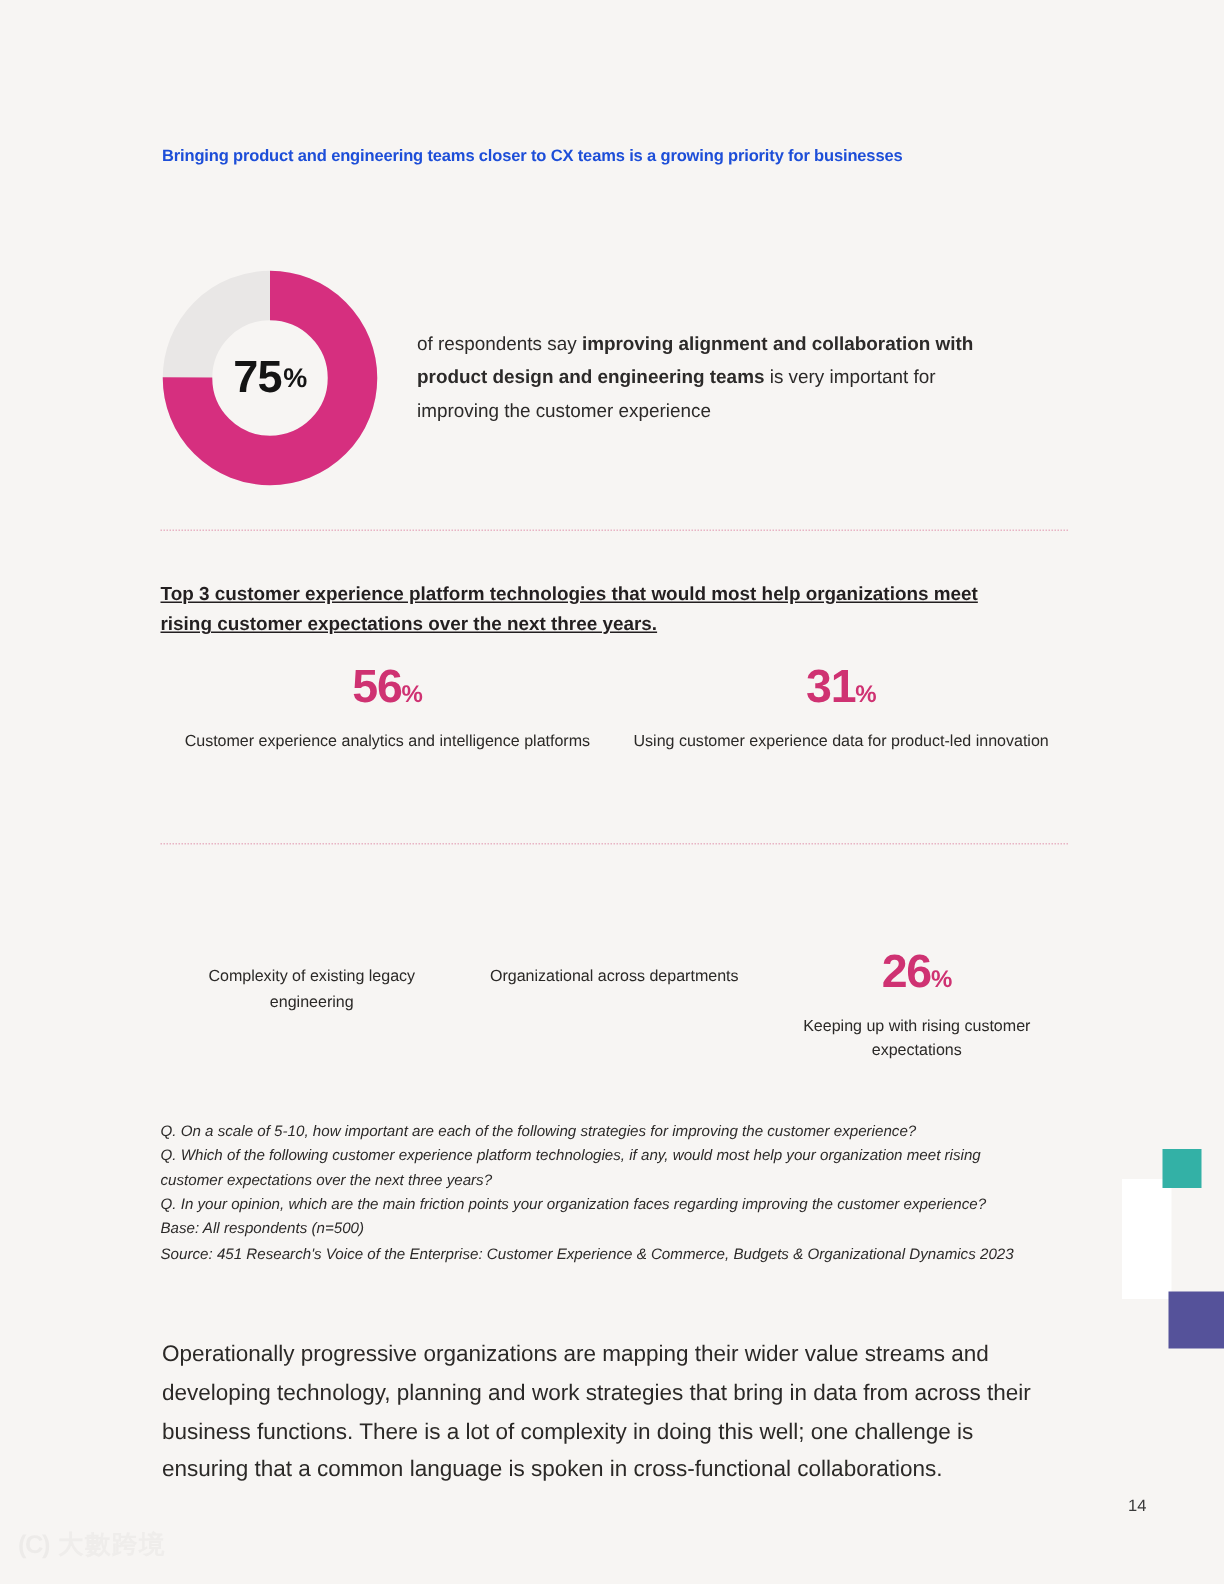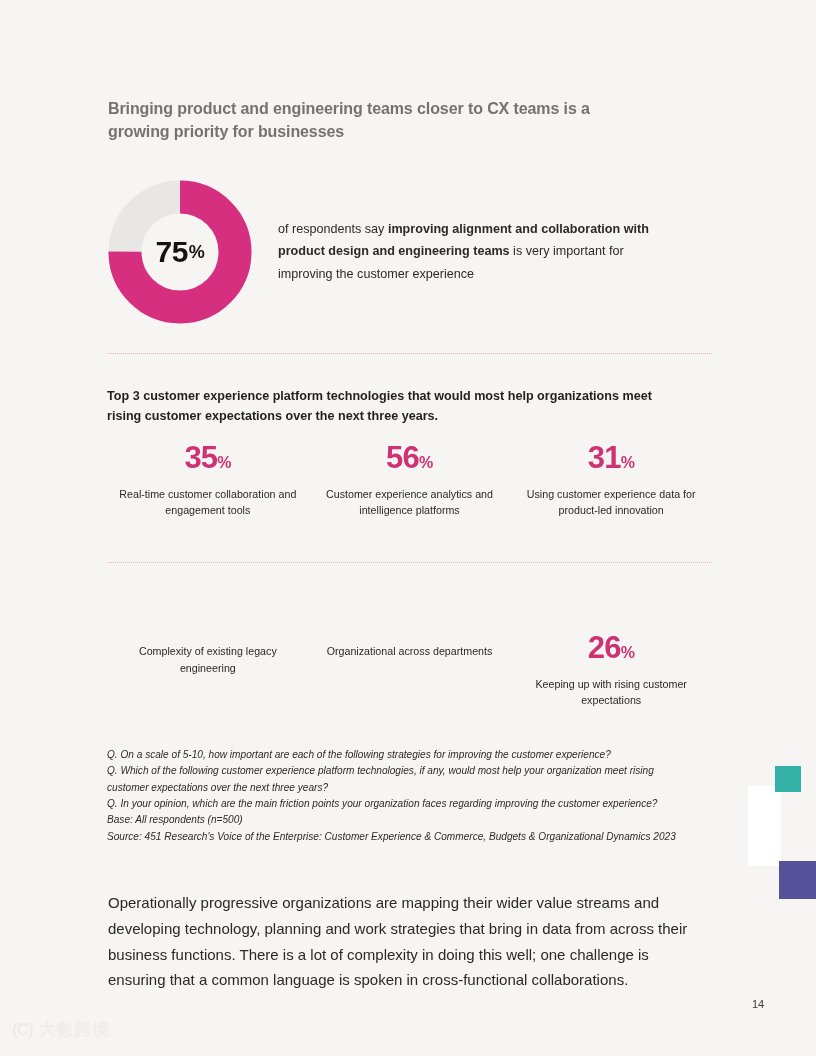--- a/index.html
+++ b/index.html
@@ -46,25 +46,25 @@
     height: 38px;
     background: #55529a;
   }
 
   
   .headline {
     position: absolute;
     left: 108px;
     top: 97px;
     width: 520px;
-    font-size: 16px;
+    font-size: 11px;
     font-weight: bold;
     line-height: 1.45;
     letter-spacing: -0.1px;
-    color: #737373;
+    color: #1d4ed8;
   }
 
   
   .donut-block {
     position: absolute;
     left: 106px;
     top: 178px;
     width: 610px;
     height: 148px;
   }
@@ -122,20 +122,21 @@
   .dotted.d1 { top: 353px; }
   .dotted.d2 { top: 562px; }
 
   
   .section-heading {
     position: absolute;
     font-size: 12.6px;
     font-weight: bold;
     line-height: 1.62;
     color: #231f20;
+    text-decoration: underline;
   }
   .sec1-heading {
     left: 107px;
     top: 386px;
     width: 545px;
   }
   .sec2-heading {
     left: 113px;
     top: 595px;
     width: 560px;
@@ -257,24 +258,20 @@
     <div class="donut-text">
       <span>of respondents say </span><b>improving alignment and collaboration with product design and engineering teams</b><span> is very important for improving the customer experience</span>
     </div>
   </div>
 
   <div class="dotted d1"></div>
 
   <div class="section-heading sec1-heading">Top 3 customer experience platform technologies that would most help organizations meet rising customer expectations over the next three years.</div>
   <div class="stat-row r1">
     <div class="stat">
-      <div class="stat-value"><span>35</span><span class="pct">%</span></div>
-      <div class="stat-label">Real-time customer collaboration and engagement tools</div>
-    </div>
-    <div class="stat">
       <div class="stat-value"><span>56</span><span class="pct">%</span></div>
       <div class="stat-label">Customer experience analytics and intelligence platforms</div>
     </div>
     <div class="stat">
       <div class="stat-value"><span>31</span><span class="pct">%</span></div>
       <div class="stat-label">Using customer experience data for product-led innovation</div>
     </div>
   </div>
 
   <div class="dotted d2"></div>

